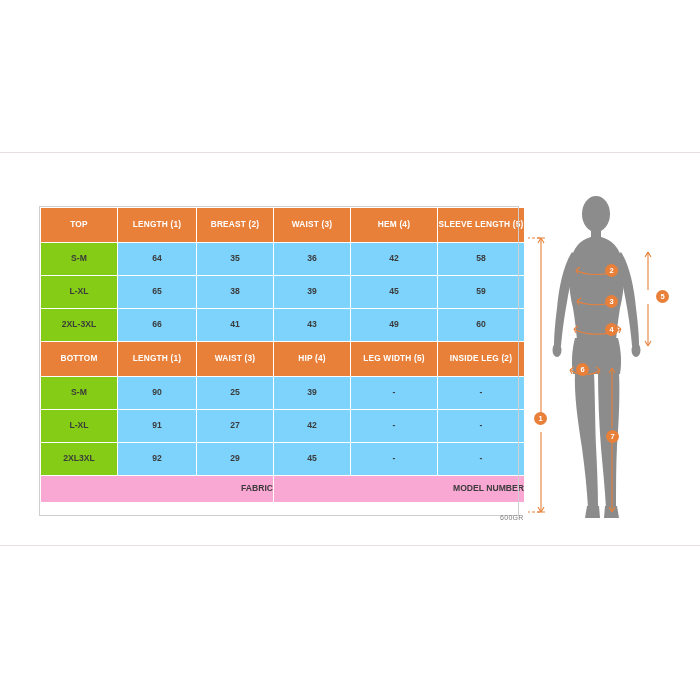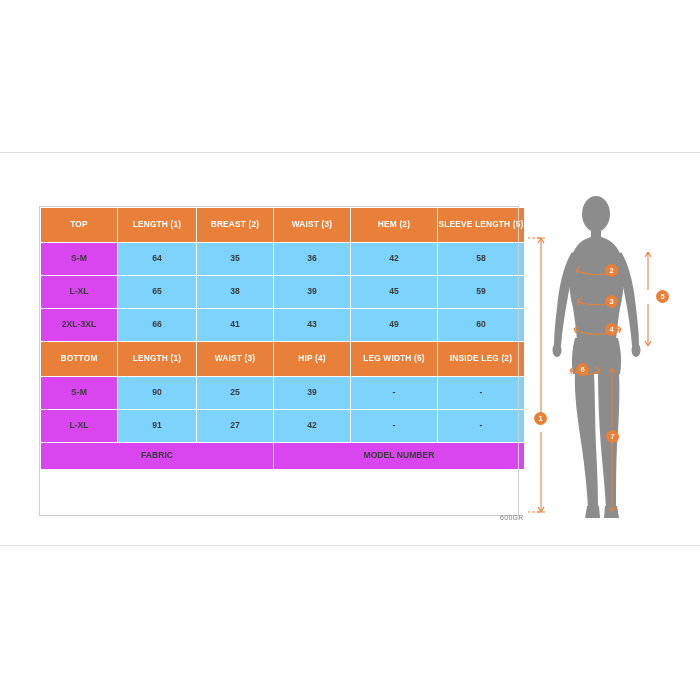--- a/index.html
+++ b/index.html
@@ -55,30 +55,31 @@
     font-size: 8.3px;
     letter-spacing: .2px;
     margin-top: 32px;
   }
   #size-table td {
     background: #7dd3fc;
     font-weight: bold;
     font-size: 8.6px;
   }
   #size-table td.rowlabel {
-    background: #d946ef;
+    background: #84cc16;
     font-weight: bold;
   }
   #size-table tr.hdr-row th { height: 34px; }
   #size-table td.fabric-head,
   #size-table td.model-head {
-    background: #d946ef;
+    background: #f9a8d4;
     font-weight: bold;
     font-size: 8.6px;
     height: 26px;
+    text-align: right;
   }
   #size-table td.fabric-val,
   #size-table td.model-val {
     background: #fbdcc4;
     font-weight: normal;
     font-size: 8.6px;
     height: 26px;
   }
   .table-border {
     position: absolute;
@@ -137,21 +138,21 @@
   <div class="hrule top"></div>
   <div class="hrule bottom"></div>
 
   <table id="size-table">
     <tbody>
       <tr class="hdr-row">
         <th style="width:76px">TOP</th>
         <th style="width:78px">LENGTH (1)</th>
         <th style="width:76px">BREAST (2)</th>
         <th style="width:76px">WAIST (3)</th>
-        <th style="width:86px">HEM (2)</th>
+        <th style="width:86px">HEM (4)</th>
         <th style="width:86px">SLEEVE LENGTH (5)</th>
       </tr>
 
       <tr>
         <td class="rowlabel">S-M</td>
         <td>64</td>
         <td>35</td>
         <td>36</td>
         <td>42</td>
         <td>58</td>
@@ -188,20 +189,28 @@
         <td>25</td>
         <td>39</td>
         <td>-</td>
         <td>-</td>
       </tr>
       <tr>
         <td class="rowlabel">L-XL</td>
         <td>91</td>
         <td>27</td>
         <td>42</td>
+        <td>-</td>
+        <td>-</td>
+      </tr>
+      <tr>
+        <td class="rowlabel">2XL3XL</td>
+        <td>92</td>
+        <td>29</td>
+        <td>45</td>
         <td>-</td>
         <td>-</td>
       </tr>
 
       <tr>
         <td class="fabric-head" colspan="3">FABRIC</td>
         <td class="model-head" colspan="3">MODEL NUMBER</td>
       </tr>
     </tbody>
   </table>

